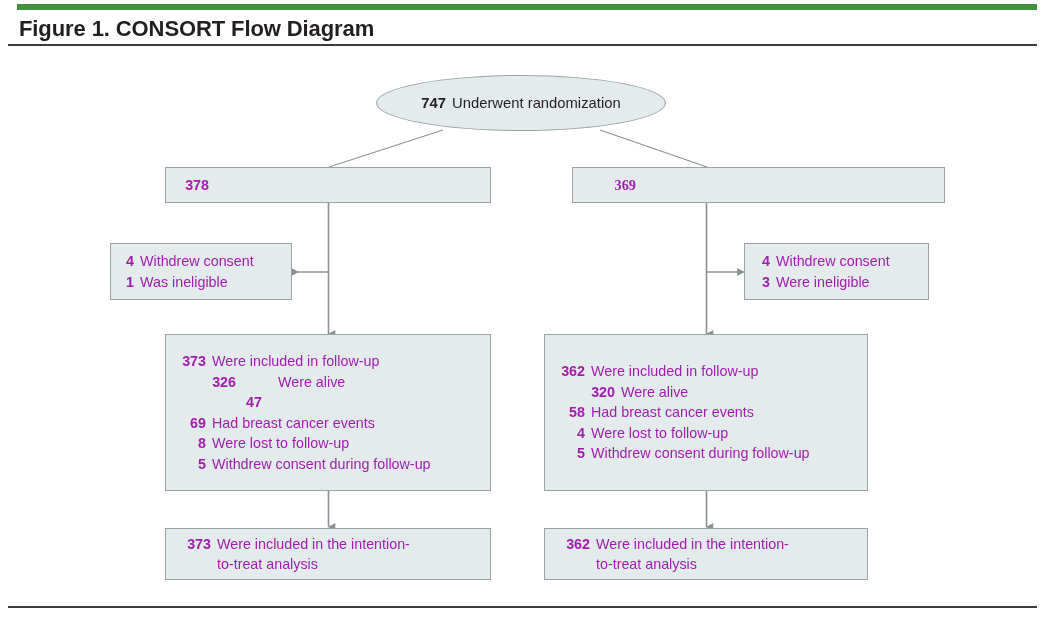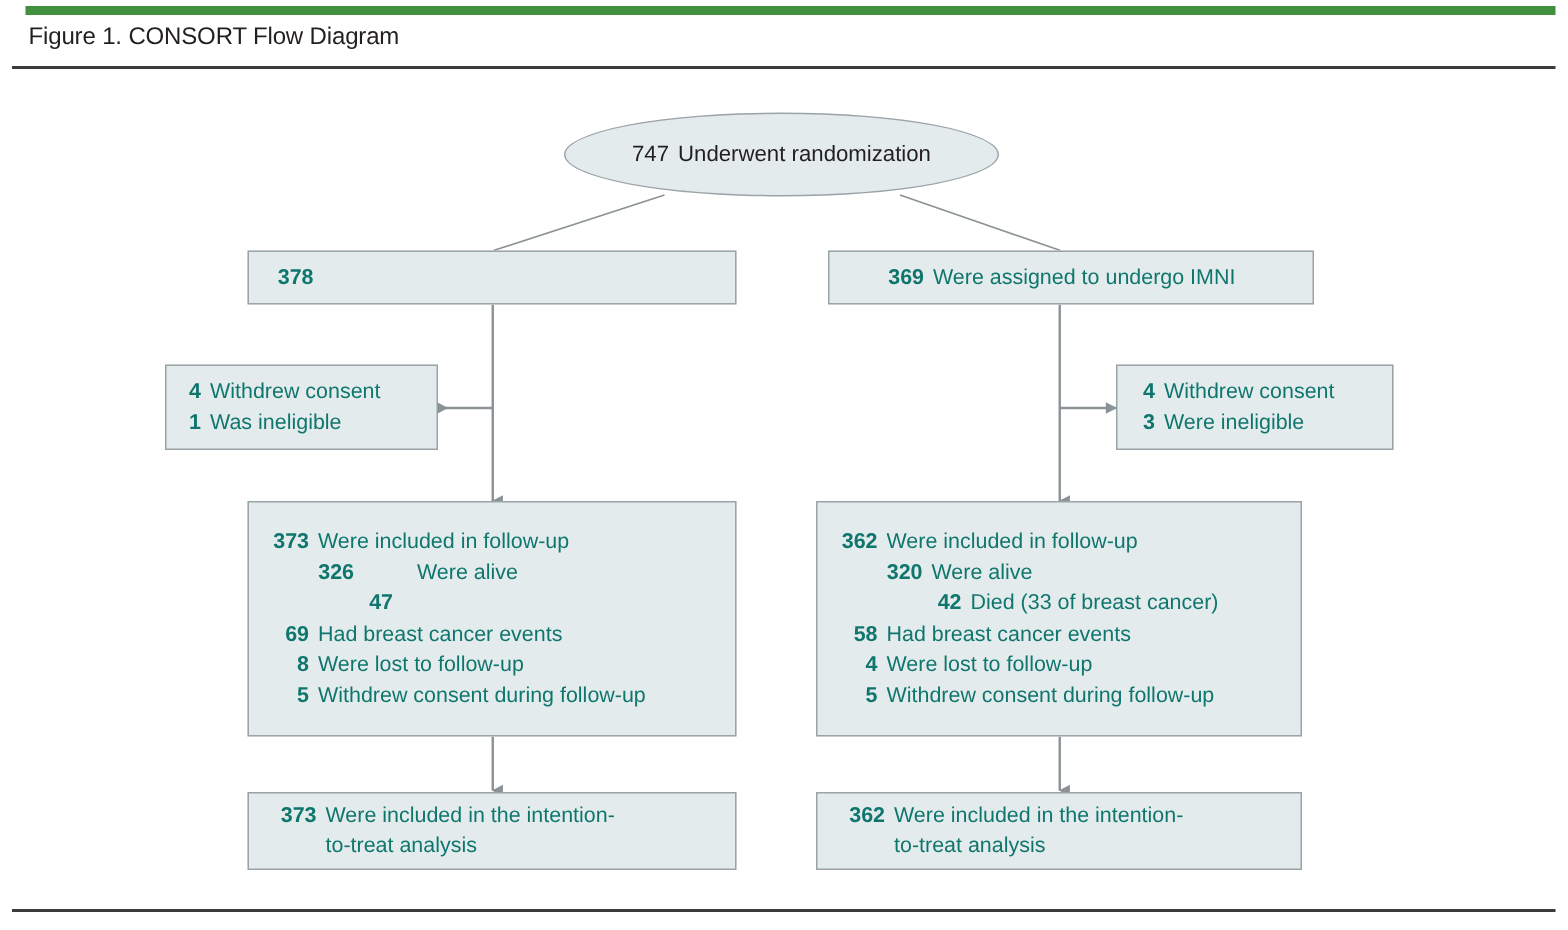--- a/index.html
+++ b/index.html
@@ -25,22 +25,22 @@
     left: 17px;
     top: 4px;
     width: 1020px;
     height: 6px;
     background: #41903f;
   }
   .fig-title {
     position: absolute;
     left: 19px;
     top: 16px;
-    font-size: 16px;
-    font-weight: normal;
+    font-size: 22px;
+    font-weight: bold;
     color: #231f20;
     letter-spacing: -0.1px;
     white-space: nowrap;
   }
   .header-rule {
     position: absolute;
     left: 8px;
     top: 44px;
     width: 1029px;
     height: 2px;
@@ -71,21 +71,21 @@
     height: 620px;
     pointer-events: none;
   }
 
   
   .node {
     position: absolute;
     box-sizing: border-box;
     background: #e4ebec;
     border: 1px solid #9aa3a6;
-    color: #0f766e;
+    color: #a21caf;
   }
   .ellipse {
     position: absolute;
     box-sizing: border-box;
     background: #e4ebec;
     border: 1px solid #9aa3a6;
     border-radius: 50%;
     color: #231f20;
     display: flex;
     align-items: center;
@@ -124,21 +124,21 @@
     display: block;
   }
 
   .ell-row {
     display: flex;
     align-items: baseline;
     font-size: 14.8px;
     line-height: 20px;
     white-space: nowrap;
   }
-  .ell-row .num { font-weight: normal; }
+  .ell-row .num { font-weight: bold; }
   .ell-row .txt { padding-left: 6px; }
 </style>
 </head>
 <body>
 
 <div id="page">
 
   <div class="green-bar"></div>
   <div class="fig-title">Figure 1. CONSORT Flow Diagram</div>
   <div class="header-rule"></div>
@@ -181,25 +181,24 @@
     </div>
 
     <div class="node" style="left:165px; top:167px; width:326px; height:36px;">
       <div class="rowlist" style="padding-left:13px;">
         <div class="row">
           <span class="num" style="width:30px;">378</span>
         </div>
       </div>
     </div>
 
-    <div class="node" style="left:552px; top:167px; width:324px; height:36px;">
+    <div class="node" style="left:572px; top:167px; width:373px; height:36px;font-family:Liberation Serif, serif;">
       <div class="rowlist" style="padding-left:33px;">
         <div class="row">
           <span class="num" style="width:30px;">369</span>
-          <span class="txt">Were assigned to undergo IMNI</span>
         </div>
       </div>
     </div>
 
     <div class="node" style="left:110px; top:243px; width:182px; height:57px;">
       <div class="rowlist" style="padding-left:9px;">
         <div class="row">
           <span class="num" style="width:14px;">4</span>
           <span class="txt">Withdrew consent</span>
         </div>
@@ -253,24 +252,20 @@
 
     <div class="node" style="left:544px; top:334px; width:324px; height:157px;">
       <div class="rowlist" style="padding-left:8px;">
         <div class="row">
           <span class="num" style="width:32px;">362</span>
           <span class="txt">Were included in follow-up</span>
         </div>
         <div class="row" style="padding-left:30px;">
           <span class="num" style="width:32px;">320</span>
           <span class="txt">Were alive</span>
-        </div>
-        <div class="row" style="padding-left:56px;">
-          <span class="num" style="width:32px;">42</span>
-          <span class="txt">Died (33 of breast cancer)</span>
         </div>
         <div class="row">
           <span class="num" style="width:32px;">58</span>
           <span class="txt">Had breast cancer events</span>
         </div>
         <div class="row">
           <span class="num" style="width:32px;">4</span>
           <span class="txt">Were lost to follow-up</span>
         </div>
         <div class="row">

